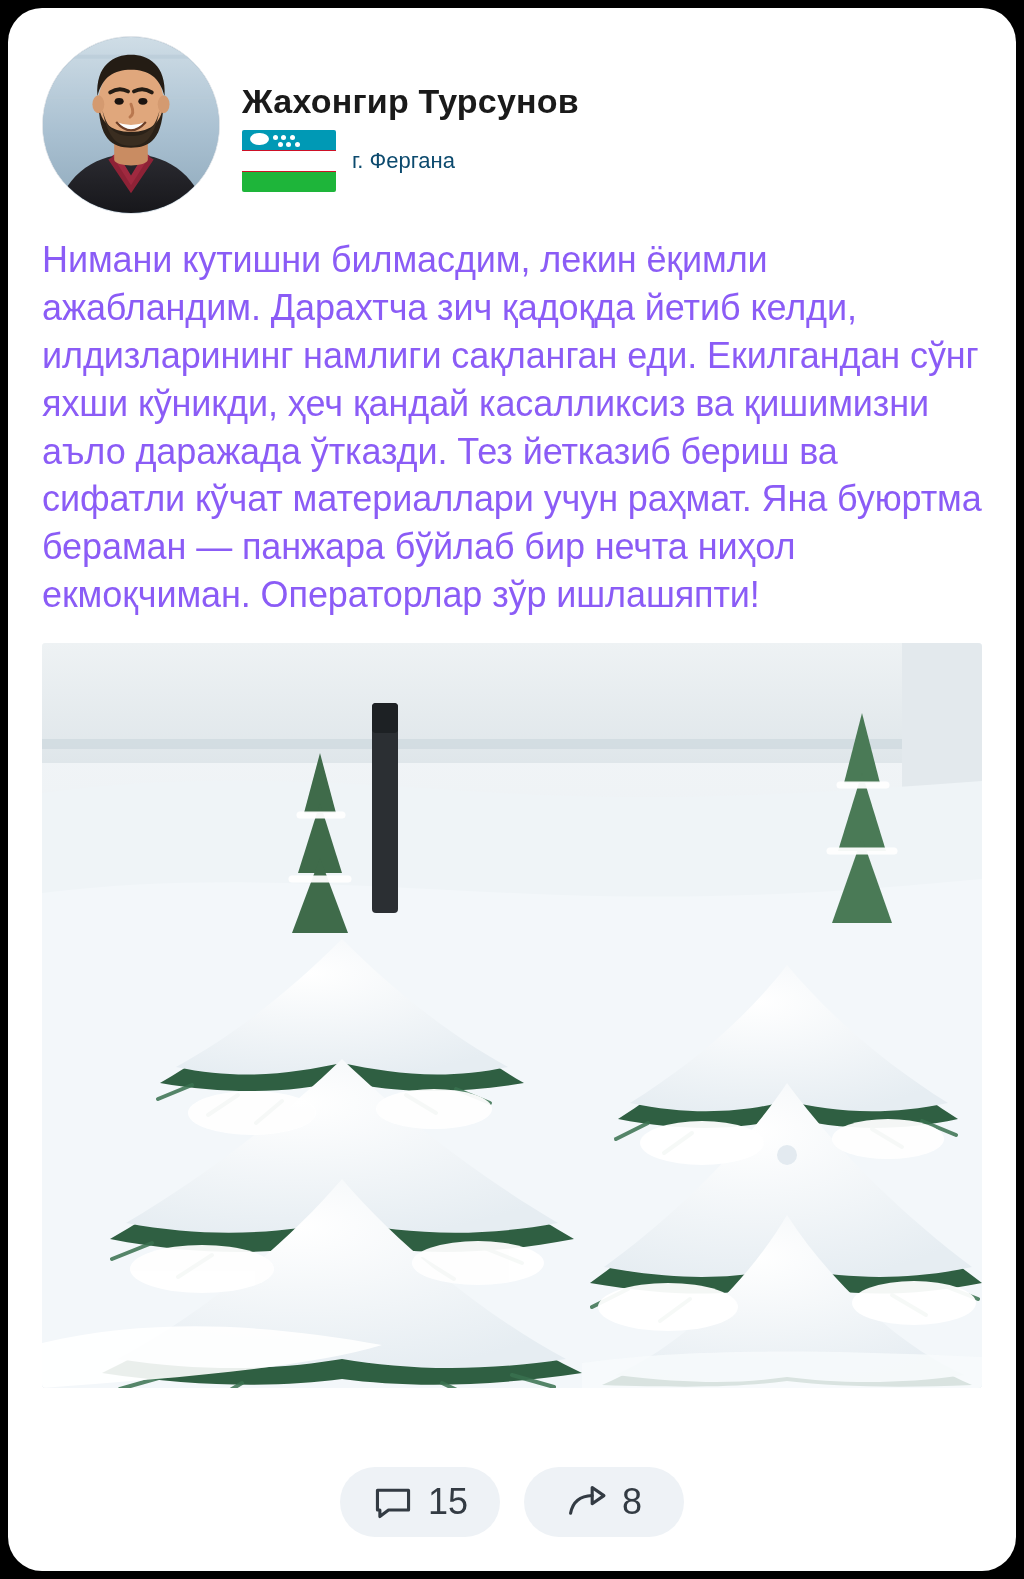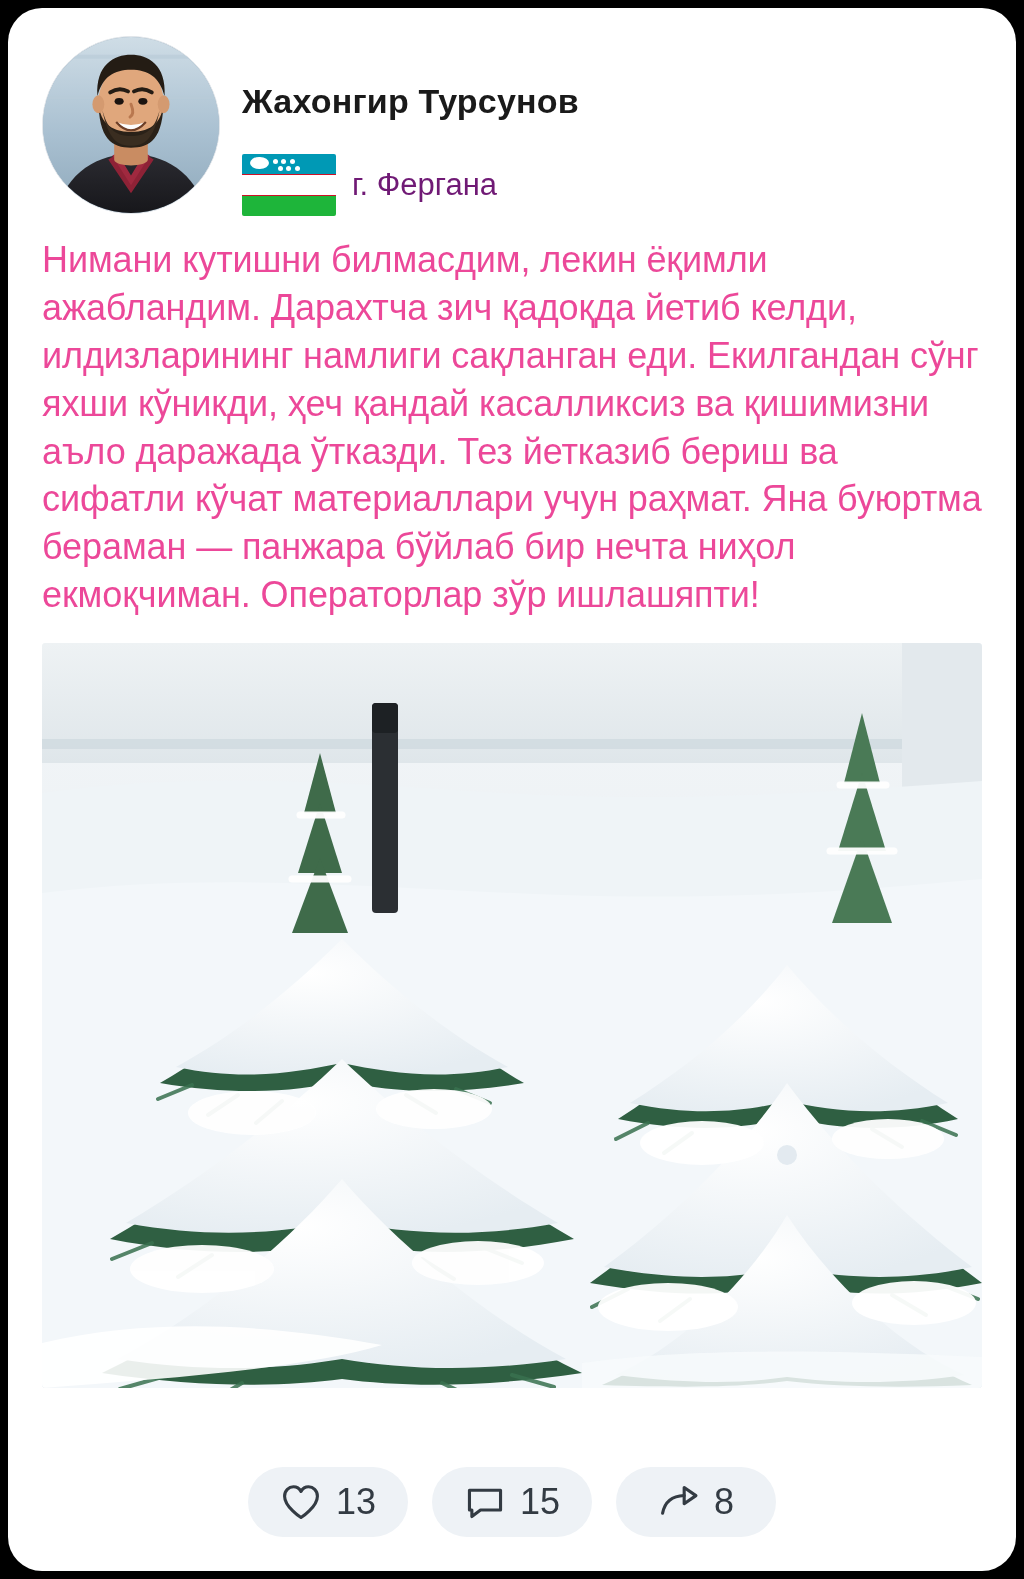--- a/index.html
+++ b/index.html
@@ -49,21 +49,21 @@
     background: #9fb4c4;
     border: 1px solid #e2e6ea;
     box-sizing: border-box;
   }
   .avatar svg { display:block; width:100%; height:100%; }
 
   .head-text {
     padding-top: 48px;
     display: flex;
     flex-direction: column;
-    gap: 36px;
+    gap: 12px;
   }
   .author-name {
     font-size: 34px;
     font-weight: bold;
     color: #1a1a1a;
     letter-spacing: 0.2px;
     line-height: 1;
   }
   .loc-row {
     display: flex;
@@ -87,30 +87,30 @@
   .flag .stripe-r2 { position:absolute; left:0; right:0; top:65.5%; height:3%; background:#ce1126; }
   .flag .moon {
     position:absolute; left:9%; top:5%; width:20%; height:20%;
     border-radius:50%; background:#ffffff;
     box-shadow: 7px 0 0 0 #0099b5;
   }
   .flag .star {
     position:absolute; width:5px; height:5px; border-radius:50%; background:#fff;
   }
   .location {
-    font-size: 31px;
-    color: #701a75;
+    font-size: 22px;
+    color: #0c4a6e;
   }
 
   
   .post-text {
     margin-top: 22px;
     font-size: 36px;
     line-height: 1.33;
-    color: #ec4899;
+    color: #8b5cf6;
     letter-spacing: -0.1px;
   }
 
   
   .photo {
     margin-top: 24px;
     width: 940px;
     height: 745px;
     border-radius: 4px;
     overflow: hidden;
@@ -333,28 +333,20 @@
           <circle cx="745" cy="512" r="10" fill="#e2eaf0"></circle>
         </g>
 
         <path d="M0 700 C120 672 240 684 340 702 C260 726 120 736 0 745 Z" fill="#ffffff" opacity="0.9"></path>
         <path d="M540 720 C640 706 760 706 940 714 L940 745 L540 745 Z" fill="#f7fafc" opacity="0.85"></path>
       </svg>
     </div>
 
     <div class="reactions">
 
-      <div class="pill">
-        <span>
-          <svg width="42" height="38" viewBox="0 0 24 22" fill="none" stroke="#333b43" stroke-width="1.8" stroke-linejoin="round">
-            <path d="M12 20 C12 20 2.5 13.8 2.5 7.6 C2.5 4.4 5 2.2 7.6 2.2 C9.6 2.2 11.2 3.4 12 4.9 C12.8 3.4 14.4 2.2 16.4 2.2 C19 2.2 21.5 4.4 21.5 7.6 C21.5 13.8 12 20 12 20 Z"></path>
-          </svg>
-        </span>
-        <span class="count">13</span>
-      </div>
 
       <div class="pill">
         <span>
           <svg width="42" height="38" viewBox="0 0 24 22" fill="none" stroke="#333b43" stroke-width="1.8" stroke-linejoin="round">
             <path d="M3 4.2 h18 v11.4 h-11.6 L4.4 19.4 v-3.8 H3 Z"></path>
           </svg>
         </span>
         <span class="count">15</span>
       </div>
 

